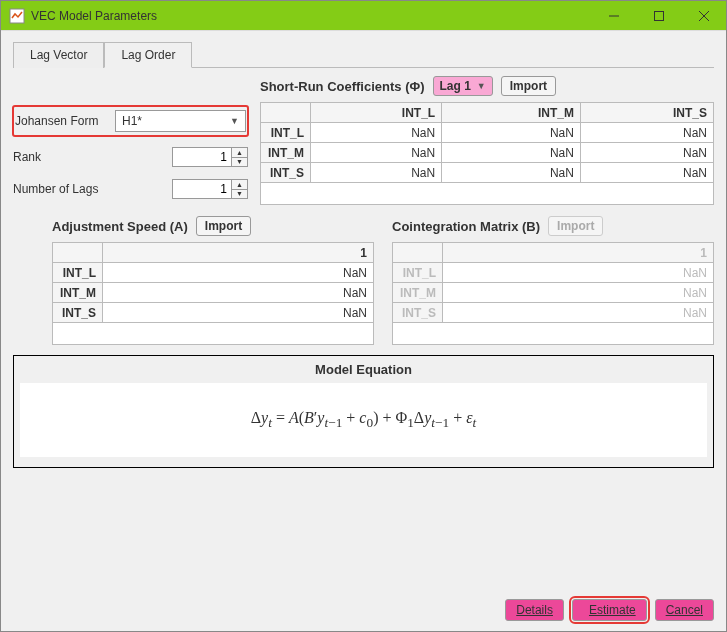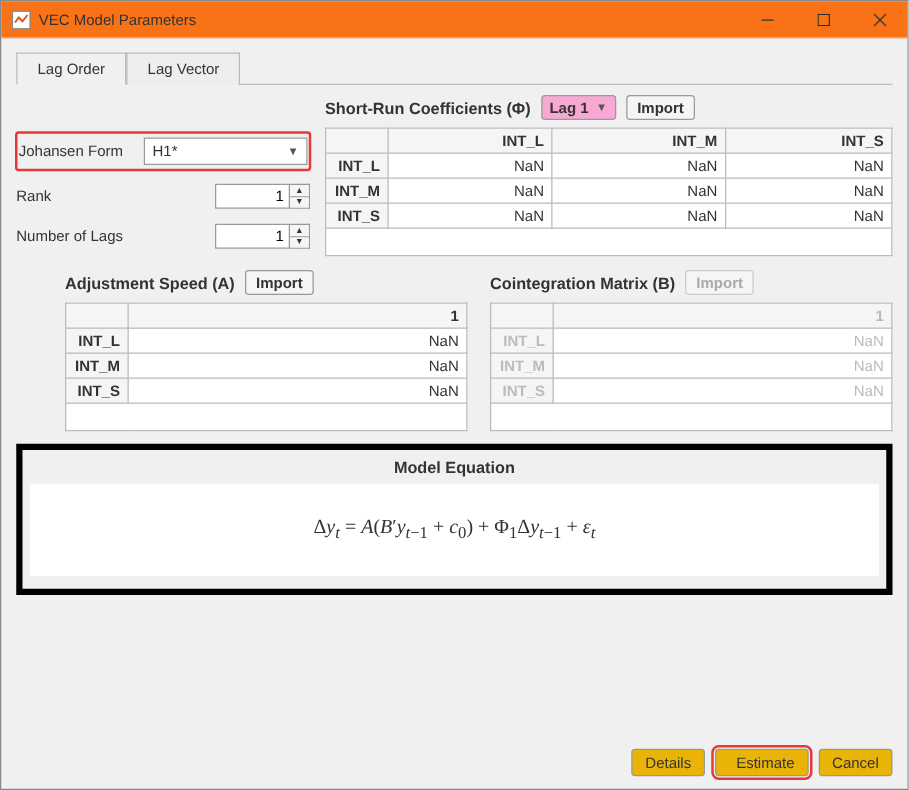--- a/index.html
+++ b/index.html
@@ -14,21 +14,21 @@
   .window {
     width: 727px;
     height: 632px;
     border: 1px solid #888;
     background: #f0f0f0;
     display: flex;
     flex-direction: column;
   }
   .titlebar {
     height: 30px;
-    background: #f97316;
+    background: #84cc16;
     border-bottom: 1px solid #ddd;
     display: flex;
     align-items: center;
   }
   .titlebar .icon {
     width: 16px; height: 16px;
     margin: 0 6px 0 8px;
     display: flex;
     align-items: center;
     justify-content: center;
@@ -210,21 +210,21 @@
     display: flex;
     gap: 18px;
     margin-bottom: 10px;
     padding-left: 39px;
   }
   .panel {
     flex: 1;
   }
 
   .equation-block {
-    border: 5px solid #000000;
+    border: 1px solid #000000;
     background: #f0f0f0;
   }
   .equation-title {
     font-weight: bold;
     text-align: center;
     padding: 6px 0;
     font-size: 13px;
   }
   .equation-body {
     background: #fff;
@@ -239,24 +239,25 @@
 
   .footer {
     margin-top: auto;
     display: flex;
     justify-content: flex-end;
     gap: 8px;
     padding-top: 12px;
   }
   .btn {
     border: 1px solid #999;
-    background: #eab308;
+    background: #ec4899;
     border-radius: 3px;
     padding: 3px 10px;
     font-size: 12px;
+    text-decoration: underline;
   }
   .btn.highlight {
     outline: 2px solid #e53935;
     outline-offset: 1px;
     padding-left: 16px;
   }
 </style>
 </head>
 <body>
 
@@ -283,22 +284,22 @@
       <svg width="10" height="10">
           <line x1="0" y1="0" x2="10" y2="10" stroke="#333"></line>
           <line x1="10" y1="0" x2="0" y2="10" stroke="#333"></line>
         </svg>
     </div>
   </div>
 
   <div class="body-area">
 
     <div class="tabs">
+      <div class="tab">Lag Vector</div>
       <div class="tab active">Lag Order</div>
-      <div class="tab">Lag Vector</div>
     </div>
 
     <div class="section-row">
       <div class="left-params">
         <div class="highlight-red" style="margin-bottom:8px;">
           <div class="param-row" style="margin-bottom:0;">
             <label>Johansen Form</label>
             <div class="dropdown">
               <span>H1*</span>
               <span class="arrow">▼</span>

